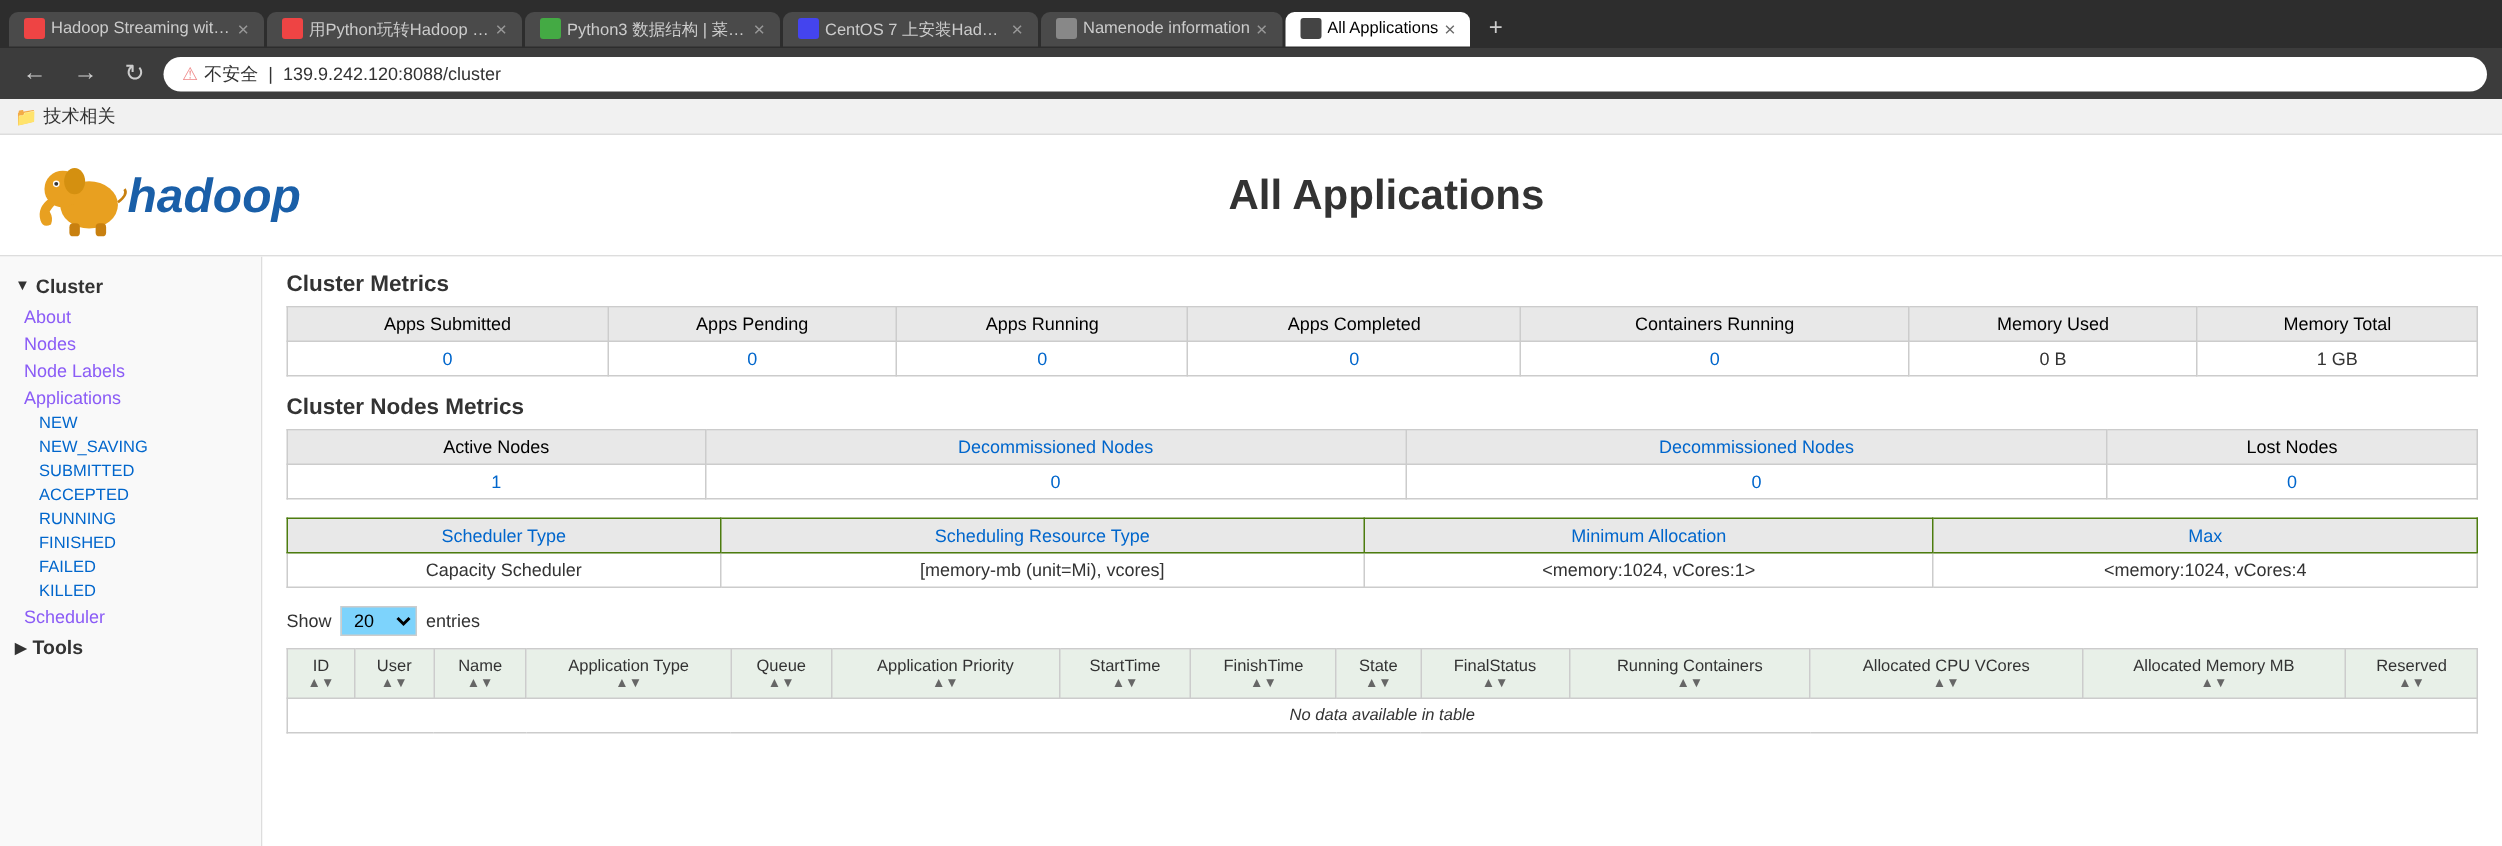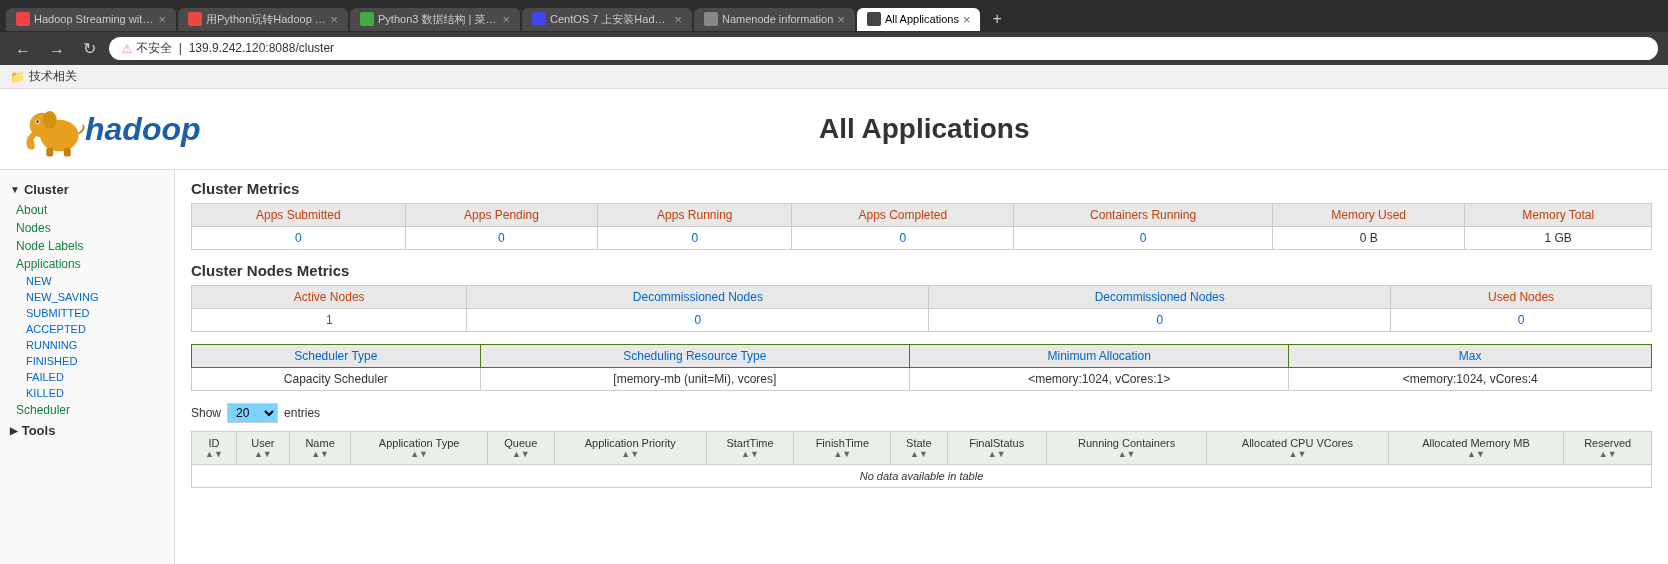--- a/index.html
+++ b/index.html
@@ -27,34 +27,34 @@
     
     .page { display: flex; flex-direction: column; height: calc(564px - 88px); overflow: hidden; }
     .page-header { display: flex; align-items: center; padding: 10px 20px; border-bottom: 1px solid #ddd; background: #fff; }
     .page-title { flex: 1; text-align: center; font-size: 28px; font-weight: bold; color: #333; }
 
     .page-body { display: flex; flex: 1; overflow: hidden; }
 
     
     .sidebar { width: 175px; border-right: 1px solid #ddd; padding: 8px 0; background: #f9f9f9; overflow-y: auto; flex-shrink: 0; }
     .sidebar-section-header { display: flex; align-items: center; gap: 4px; padding: 4px 10px; font-weight: bold; font-size: 13px; color: #333; cursor: pointer; }
-    .sidebar-link { display: block; padding: 2px 16px; color: #15803d; text-decoration: none; font-size: 12px; }
+    .sidebar-link { display: block; padding: 2px 16px; color: #8b5cf6; text-decoration: none; font-size: 12px; }
     .sidebar-sub-link { display: block; padding: 2px 26px; color: #06c; text-decoration: none; font-size: 11px; }
     .sidebar-tools { padding: 4px 10px; font-weight: bold; font-size: 13px; color: #333; cursor: pointer; display: flex; align-items: center; gap: 4px; }
     .arrow-right { font-size: 10px; }
     .arrow-down { font-size: 10px; }
 
     
     .main-content { flex: 1; padding: 10px 16px; overflow-y: auto; background: #fff; }
 
     .section-title { font-size: 15px; font-weight: bold; color: #333; margin-bottom: 6px; }
 
     
     .metrics-table { width: 100%; border-collapse: collapse; margin-bottom: 12px; font-size: 12px; }
-    .metrics-table th { background: #e8e8e8; border: 1px solid #ccc; padding: 4px 8px; text-align: center; color: #c2410c; font-weight: normal; }
+    .metrics-table th { background: #e8e8e8; border: 1px solid #ccc; padding: 4px 8px; text-align: center; color: #000000; font-weight: normal; }
     .metrics-table td { border: 1px solid #ccc; padding: 4px 8px; text-align: center; color: #06c; }
     .metrics-table td.plain { color: #333; }
 
     
     .sched-table { width: 100%; border-collapse: collapse; margin-bottom: 12px; font-size: 12px; }
     .sched-table th { background: #e8e8e8; border: 1px solid #4d7c0f; padding: 4px 8px; text-align: center; color: #0066cc; font-weight: normal; }
     .sched-table td { border: 1px solid #ccc; padding: 4px 8px; text-align: center; color: #333; }
 
     
     .show-entries { display: flex; align-items: center; gap: 6px; margin-bottom: 8px; font-size: 12px; color: #333; }
@@ -229,21 +229,21 @@
         </tbody>
       </table>
 
       <div class="section-title">Cluster Nodes Metrics</div>
       <table class="metrics-table">
         <thead>
           <tr>
             <th>Active Nodes</th>
             <th style="color:#06c;">Decommissioned Nodes</th>
             <th style="color:#06c;">Decommissioned Nodes</th>
-            <th>Used Nodes</th>
+            <th>Lost Nodes</th>
           </tr>
         </thead>
         <tbody>
           <tr>
             <td>1</td>
             <td>0</td>
             <td>0</td>
             <td>0</td>
           </tr>
         </tbody>

